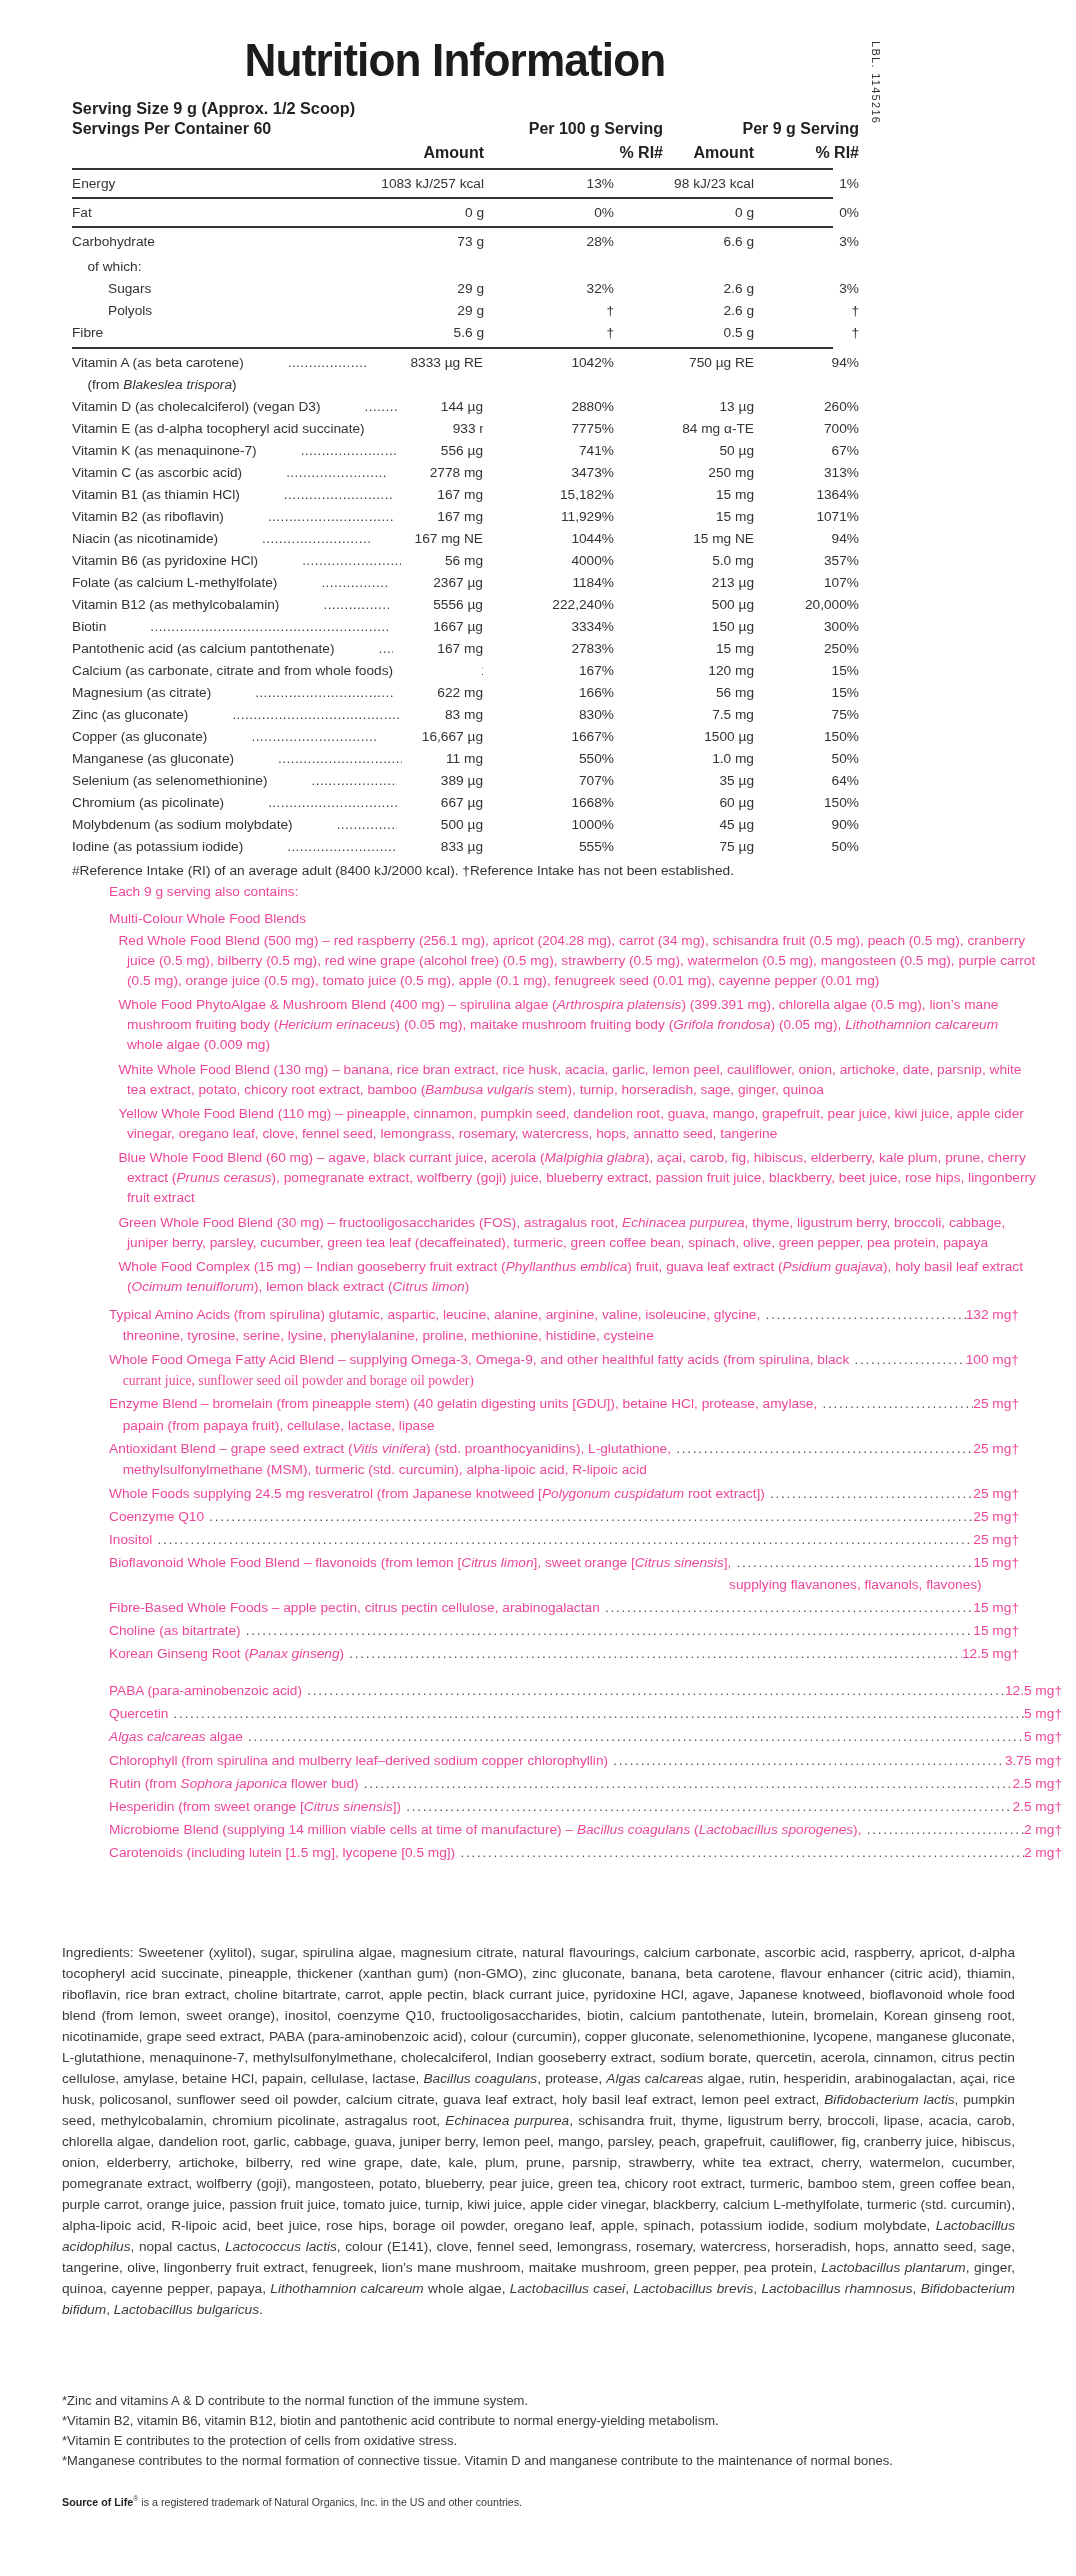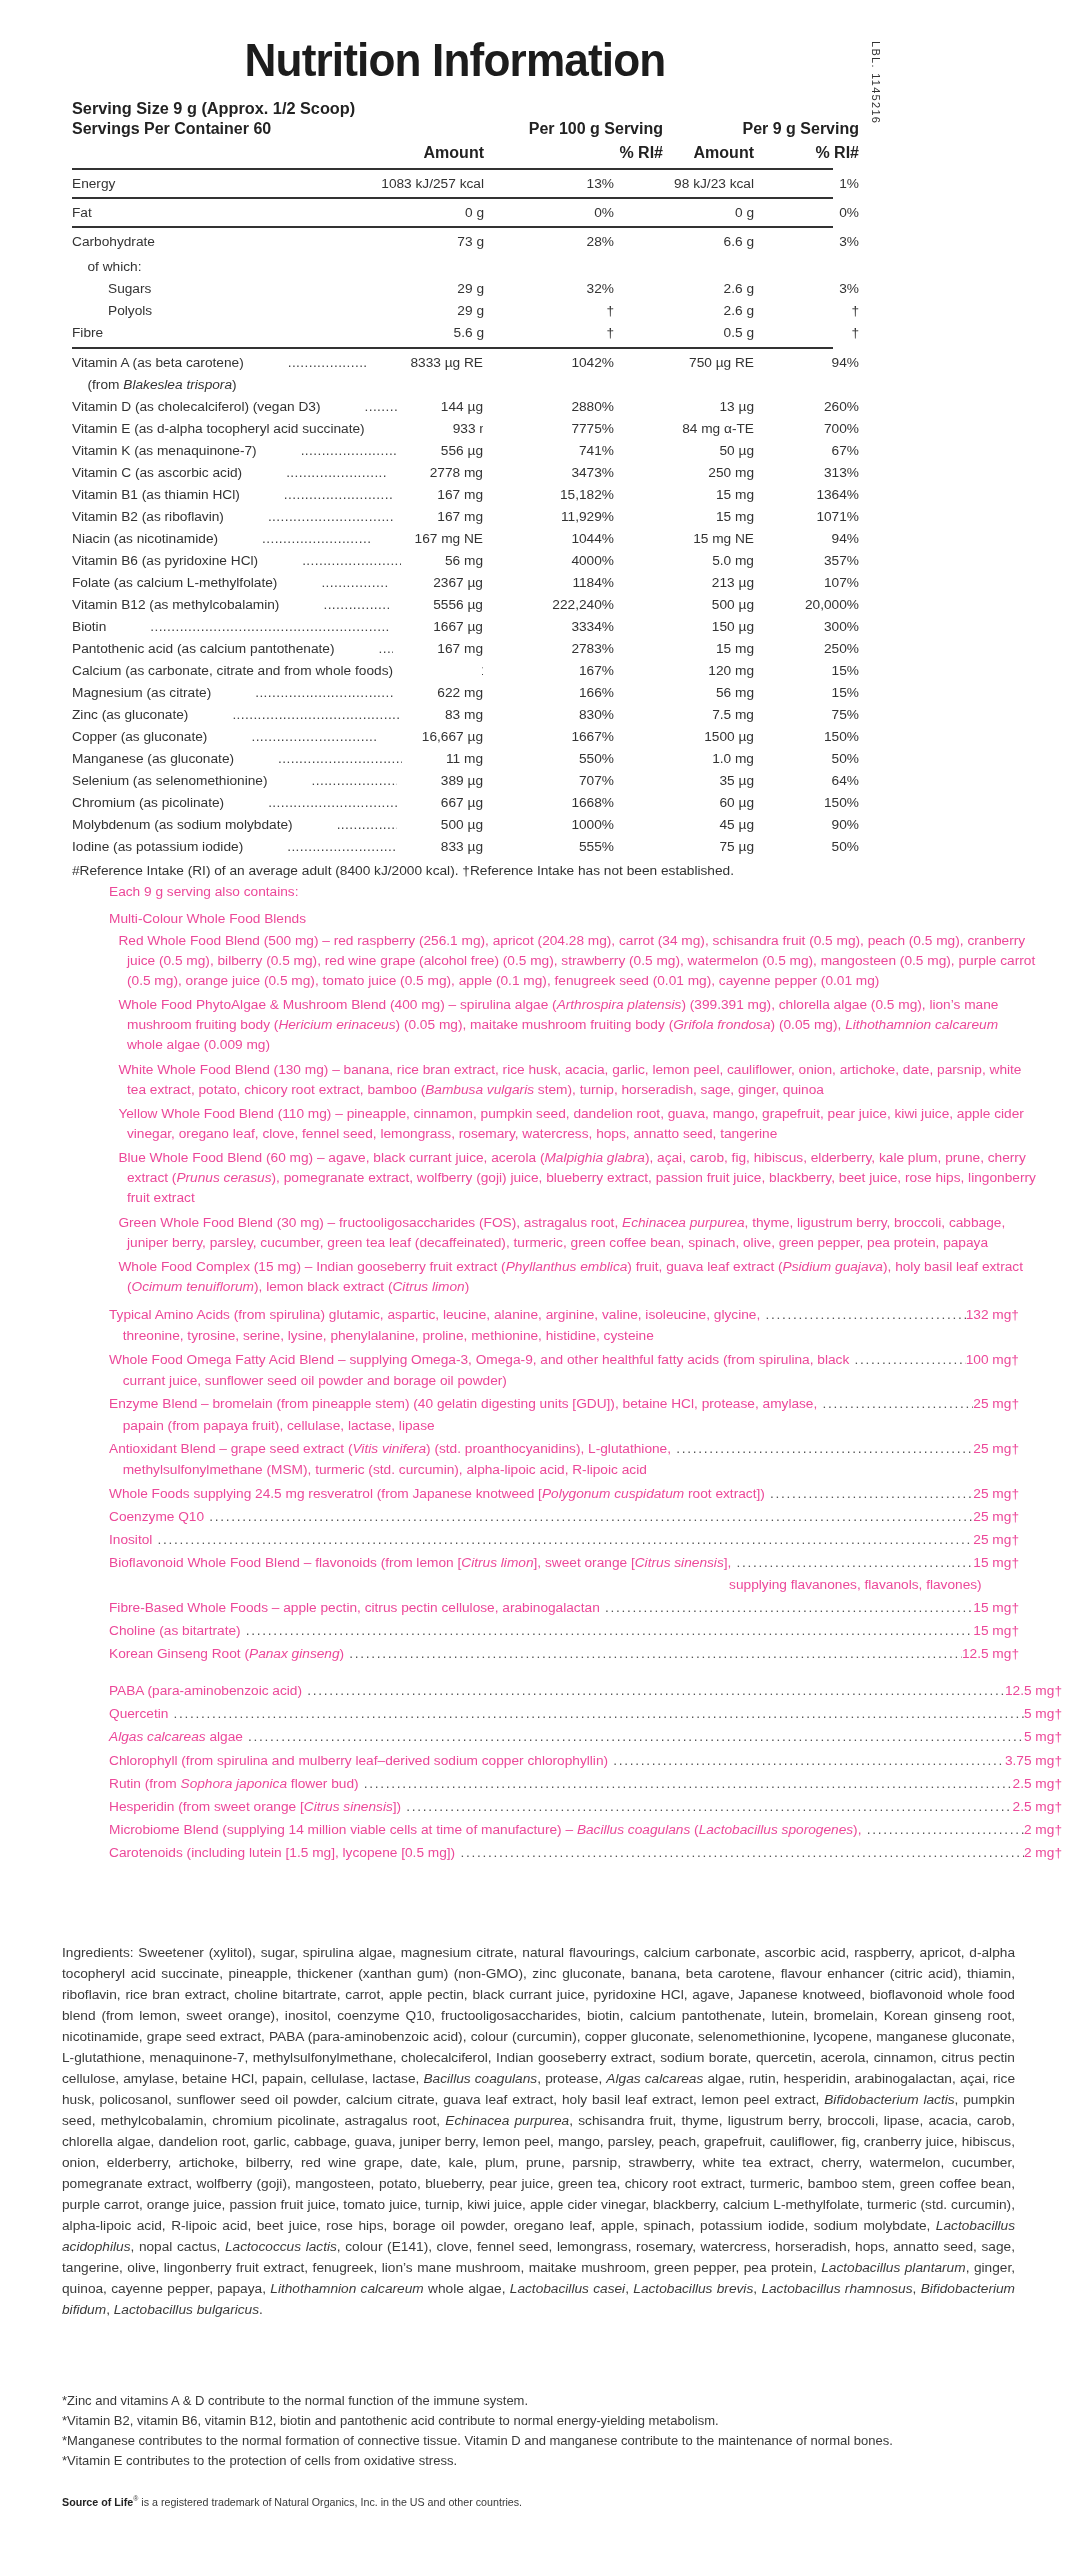--- a/index.html
+++ b/index.html
@@ -387,21 +387,21 @@
           <span class="amt">132 mg†</span>
         </div>
         <div class="wrap" style="width: 859px;"><span>threonine, tyrosine, serine, lysine, phenylalanine, proline, methionine, histidine, cysteine</span></div>
       </div>
       <div class="group">
         <div class="dl">
           <span class="lbl"><span>Whole Food Omega Fatty Acid Blend – supplying Omega-3, Omega-9, and other healthful fatty acids (from spirulina, black</span></span>
           <span class="dots"></span>
           <span class="amt">100 mg†</span>
         </div>
-        <div class="wrap" style="width: 859px;"><span>currant juice, sunflower seed oil powder and borage oil powder)</span></div>
+        <div class="wrap" style="width: 859px; font-family: Liberation Serif, serif;"><span>currant juice, sunflower seed oil powder and borage oil powder)</span></div>
       </div>
       <div class="group">
         <div class="dl">
           <span class="lbl"><span>Enzyme Blend – bromelain (from pineapple stem) (40 gelatin digesting units [GDU]), betaine HCl, protease, amylase,</span></span>
           <span class="dots"></span>
           <span class="amt">25 mg†</span>
         </div>
         <div class="wrap" style="width: 859px;"><span>papain (from papaya fruit), cellulase, lactase, lipase</span></div>
       </div>
       <div class="group">
@@ -522,20 +522,20 @@
         </div>
       </div>
     </div>
 </div>
 
 <div class="ingredients" id="ingredients"><span>Ingredients: Sweetener (xylitol), sugar, spirulina algae, magnesium citrate, natural flavourings, calcium carbonate, ascorbic acid, raspberry, apricot, d-alpha tocopheryl acid succinate, pineapple, thickener (xanthan gum) (non-GMO), zinc gluconate, banana, beta carotene, flavour enhancer (citric acid), thiamin, riboflavin, rice bran extract, choline bitartrate, carrot, apple pectin, black currant juice, pyridoxine HCl, agave, Japanese knotweed, bioflavonoid whole food blend (from lemon, sweet orange), inositol, coenzyme Q10, fructooligosaccharides, biotin, calcium pantothenate, lutein, bromelain, Korean ginseng root, nicotinamide, grape seed extract, PABA (para-aminobenzoic acid), colour (curcumin), copper gluconate, selenomethionine, lycopene, manganese gluconate, L-glutathione, menaquinone-7, methylsulfonylmethane, cholecalciferol, Indian gooseberry extract, sodium borate, quercetin, acerola, cinnamon, citrus pectin cellulose, amylase, betaine HCl, papain, cellulase, lactase, </span><i>Bacillus coagulans</i><span>, protease, </span><i>Algas calcareas</i><span> algae, rutin, hesperidin, arabinogalactan, açai, rice husk, policosanol, sunflower seed oil powder, calcium citrate, guava leaf extract, holy basil leaf extract, lemon peel extract, </span><i>Bifidobacterium lactis</i><span>, pumpkin seed, methylcobalamin, chromium picolinate, astragalus root, </span><i>Echinacea purpurea</i><span>, schisandra fruit, thyme, ligustrum berry, broccoli, lipase, acacia, carob, chlorella algae, dandelion root, garlic, cabbage, guava, juniper berry, lemon peel, mango, parsley, peach, grapefruit, cauliflower, fig, cranberry juice, hibiscus, onion, elderberry, artichoke, bilberry, red wine grape, date, kale, plum, prune, parsnip, strawberry, white tea extract, cherry, watermelon, cucumber, pomegranate extract, wolfberry (goji), mangosteen, potato, blueberry, pear juice, green tea, chicory root extract, turmeric, bamboo stem, green coffee bean, purple carrot, orange juice, passion fruit juice, tomato juice, turnip, kiwi juice, apple cider vinegar, blackberry, calcium L-methylfolate, turmeric (std. curcumin), alpha-lipoic acid, R-lipoic acid, beet juice, rose hips, borage oil powder, oregano leaf, apple, spinach, potassium iodide, sodium molybdate, </span><i>Lactobacillus acidophilus</i><span>, nopal cactus, </span><i>Lactococcus lactis</i><span>, colour (E141), clove, fennel seed, lemongrass, rosemary, watercress, horseradish, hops, annatto seed, sage, tangerine, olive, lingonberry fruit extract, fenugreek, lion’s mane mushroom, maitake mushroom, green pepper, pea protein, </span><i>Lactobacillus plantarum</i><span>, ginger, quinoa, cayenne pepper, papaya, </span><i>Lithothamnion calcareum</i><span> whole algae, </span><i>Lactobacillus casei</i><span>, </span><i>Lactobacillus brevis</i><span>, </span><i>Lactobacillus rhamnosus</i><span>, </span><i>Bifidobacterium bifidum</i><span>, </span><i>Lactobacillus bulgaricus</i><span>.</span></div>
 
 <div class="claims" id="claims">
     <div>*Zinc and vitamins A &amp; D contribute to the normal function of the immune system.</div>
     <div>*Vitamin B2, vitamin B6, vitamin B12, biotin and pantothenic acid contribute to normal energy-yielding metabolism.</div>
+    <div>*Vitamin E contributes to the protection of cells from oxidative stress.</div>
     <div>*Manganese contributes to the normal formation of connective tissue. Vitamin D and manganese contribute to the maintenance of normal bones.</div>
-    <div>*Vitamin E contributes to the protection of cells from oxidative stress.</div>
   </div>
 
 <div class="trademark">
   <b>Source of Life</b><sup style="font-size:6.9px">®</sup><span> is a registered trademark of Natural Organics, Inc. in the US and other countries.</span>
 </div>
 
 
 </body></html>

